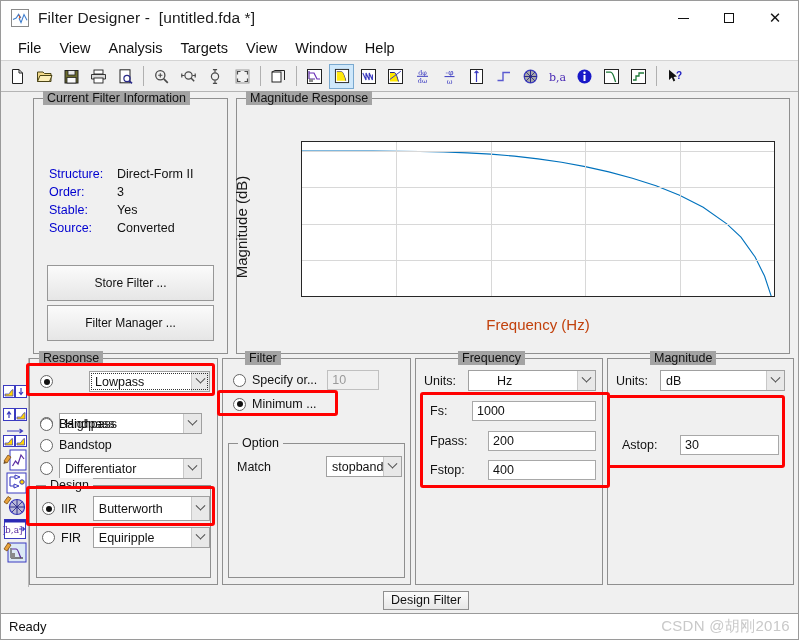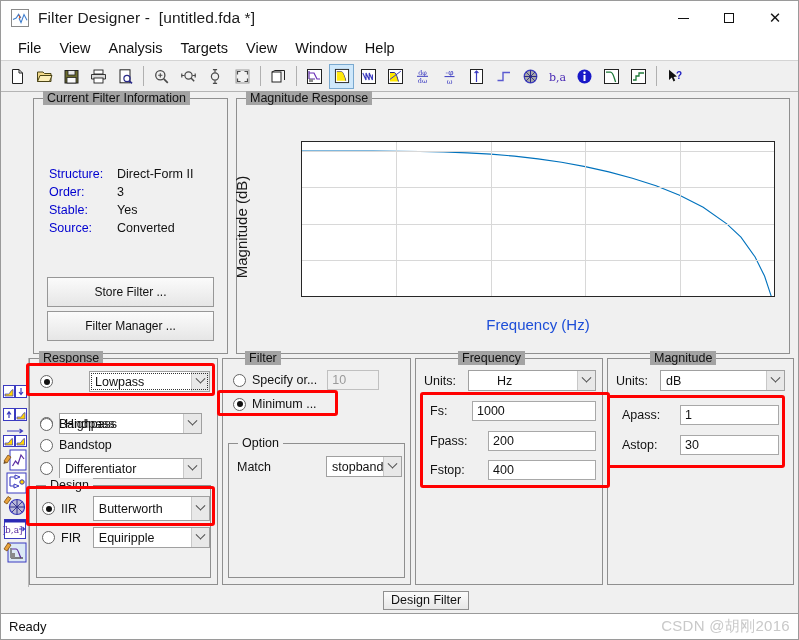--- a/index.html
+++ b/index.html
@@ -144,21 +144,21 @@
   }
   .cfi-row { display:flex; margin-bottom: 4px; }
   .cfi-k { color:#0000cf; width:68px; }
   .cfi-v { color:#111; }
   .cfi-btns {
     position:absolute;
     left: 13px; right: 13px; bottom: 8px;
   }
   .mbtn {
     width:100%;
-    height: 30px;
+    height: 36px;
     background: linear-gradient(#fbfbfb,#e6e6e6);
     border: 1px solid #979797;
     font-size: 12px;
     color:#111;
     display:flex; align-items:center; justify-content:center;
     margin-bottom: 4px;
     font-family: "Liberation Sans", sans-serif;
   }
 
   .magresp {
@@ -188,21 +188,21 @@
     top: 50%;
     transform-origin: center;
     transform: translate(-50%,-50%) rotate(-90deg);
     font-size: 15px; color:#1a1a1a;
     white-space: nowrap;
   }
   .xlab {
     position:absolute;
     left: 50%; bottom: 16px;
     transform: translateX(-50%);
-    font-size: 15px; color:#1d4ed8;
+    font-size: 15px; color:#c2410c;
     white-space:nowrap;
   }
   .xlabhold { position:absolute; left:58px; right:8px; bottom:0; height:50px; }
 
   
   .lower {
     flex: 1 1 auto;
     display: flex;
     padding: 4px 4px 0 0;
     min-height: 0;
@@ -816,26 +816,20 @@
           <div class="rowline" style="position:absolute; left:8px; top:11px; right:8px;">
             <span class="lbl" style="width:38px;">Units:</span>
             <div class="combo" style="flex:1;">
               <span>dB</span>
               <span class="arrow">
                   <span class="chev"></span>
                 </span>
             </div>
           </div>
 
-          <div class="rowline" style="position:absolute; left:14px; top:46px; right:14px;">
-            <span class="lbl" style="width:52px;">Apass:</span>
-            <div class="tfield" style="flex:1;">
-              <span>1</span>
-            </div>
-          </div>
 
           <div class="rowline" style="position:absolute; left:14px; top:76px; right:14px;">
             <span class="lbl" style="width:52px;">Astop:</span>
             <div class="tfield" style="flex:1;">
               <span>30</span>
             </div>
           </div>
 
           <div class="redbox" style="left:-1px; top:36px; width:178px; height:73px;"></div>
         </div>

